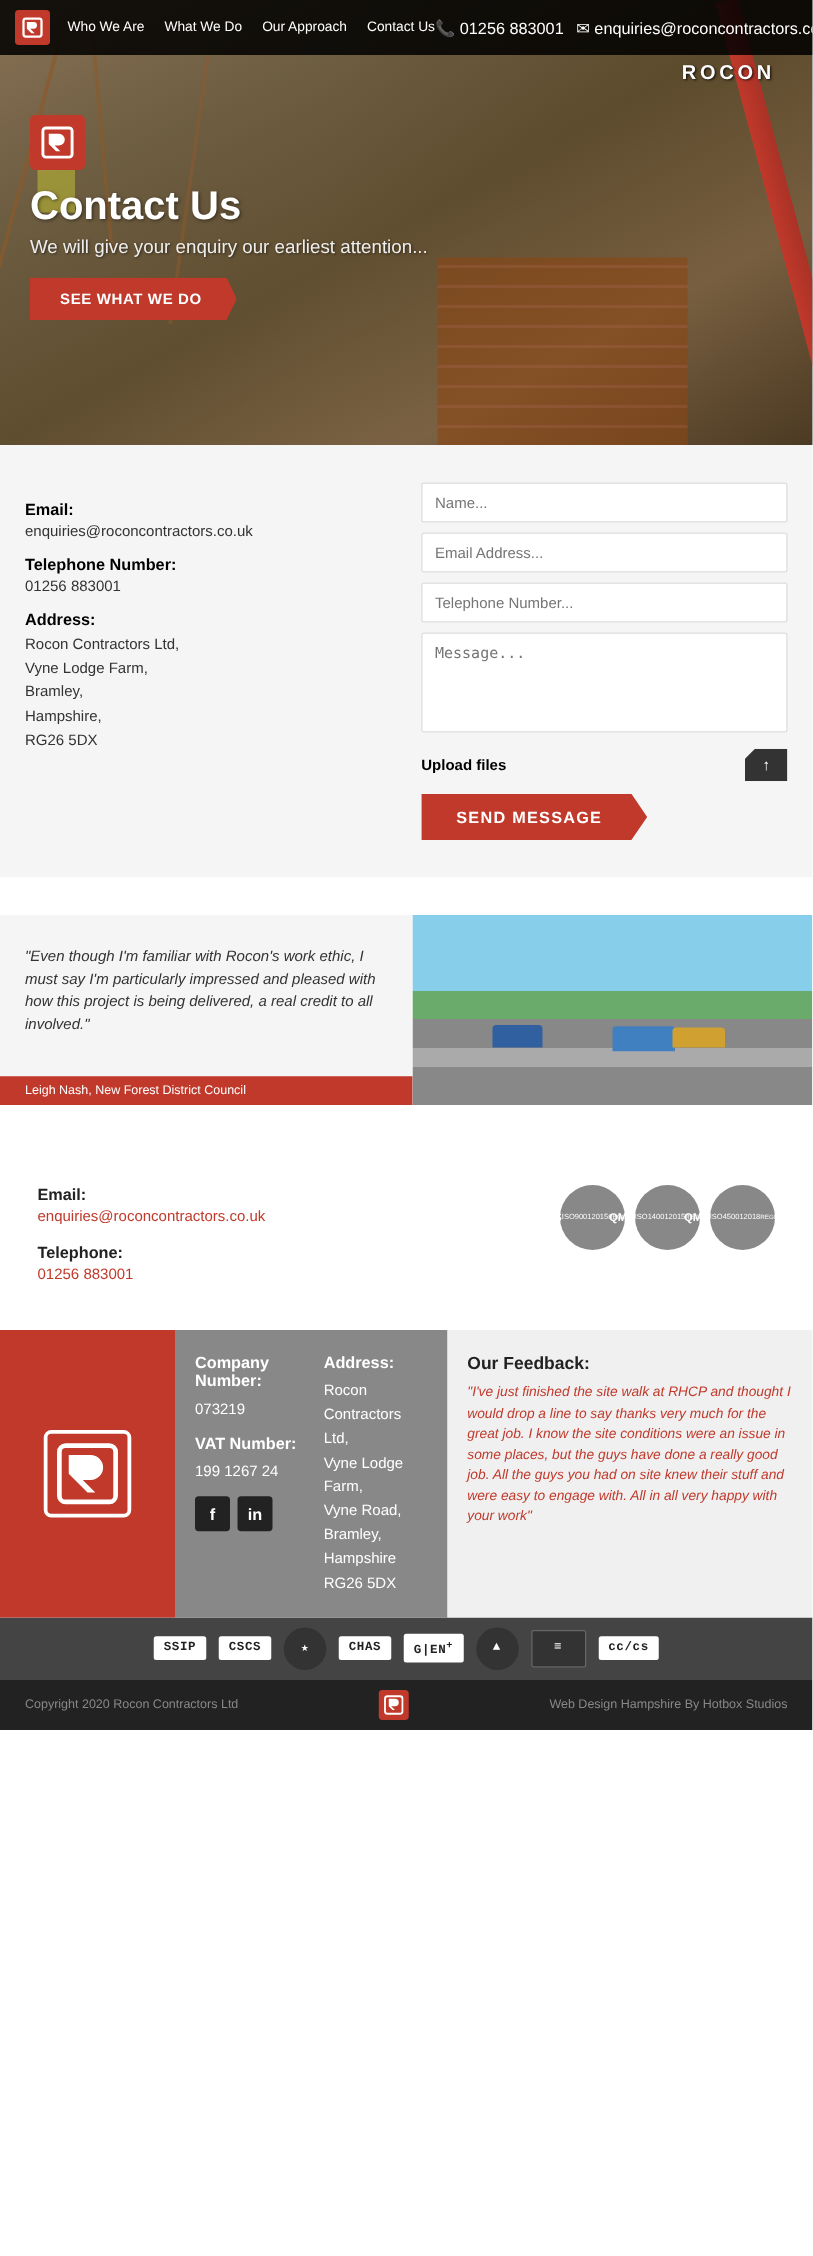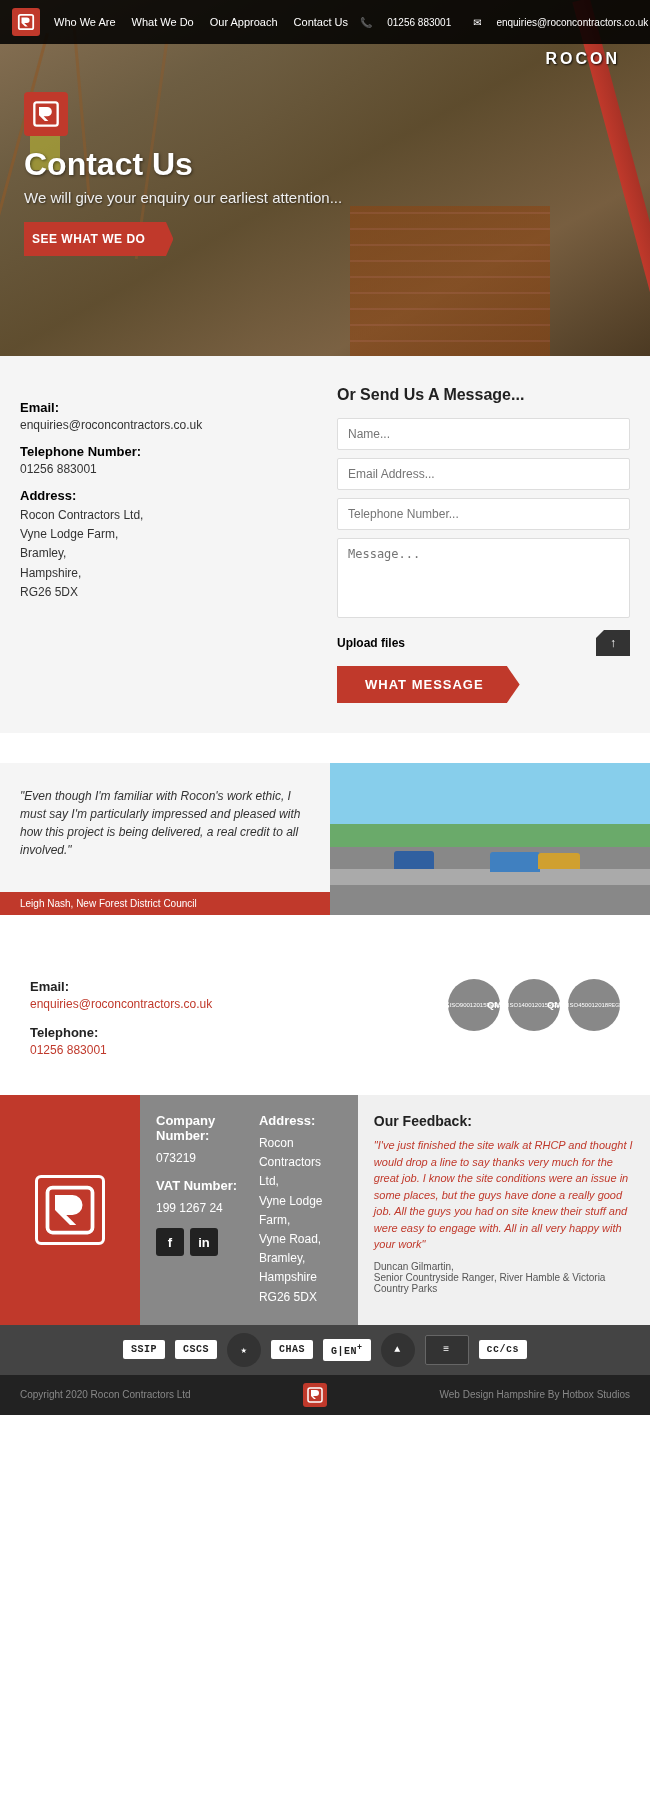--- a/index.html
+++ b/index.html
@@ -23,21 +23,21 @@
       margin-right: 14px;
       flex-shrink: 0;
     }
     .nav-logo svg { width: 18px; height: 18px; }
     .nav-links { display: flex; gap: 16px; flex: 1; }
     .nav-links a {
       color: #fff; font-size: 11px; text-decoration: none;
       white-space: nowrap;
     }
     .nav-contact { display: flex; gap: 10px; align-items: center; }
-    .nav-contact span { color: #fff; font-size: 10px; white-space: nowrap; margin-left: 12px; }
+    .nav-contact span { color: #fff; font-size: 13px; white-space: nowrap; }
 
     
     .hero {
       position: relative;
       height: 356px;
       background: #0f172a;
       overflow: hidden;
     }
     .hero-bg {
       width: 100%; height: 100%;
@@ -65,21 +65,21 @@
     .hero-subtitle {
       color: #eee;
       font-size: 15px;
       margin-bottom: 16px;
       text-shadow: 1px 1px 2px rgba(0,0,0,0.5);
     }
     .hero-btn {
       background: #c0392b;
       color: #fff;
       border: none;
-      padding: 10px 8px;
+      padding: 10px 24px;
       font-size: 12px;
       font-weight: bold;
       cursor: pointer;
       letter-spacing: 0.5px;
       clip-path: polygon(0 0, 95% 0, 100% 50%, 95% 100%, 0 100%);
       padding-right: 28px;
     }
 
     
     .contact-section {
@@ -409,30 +409,29 @@
       <h4>Telephone Number:</h4>
       <p>01256 883001</p>
       <h4>Address:</h4>
       <div>
         <p style="font-size:12px;color:#333;line-height:1.6;">Rocon Contractors Ltd,<br>Vyne Lodge Farm,<br>Bramley,<br>Hampshire,<br>RG26 5DX</p>
       </div>
     </div>
   </div>
 
   <div class="form-col">
-    <h3 class="form-title">Or Send Us A Message...</h3>
     <input class="form-input" type="text" placeholder="Name..." style="">
     <input class="form-input" type="email" placeholder="Email Address..." style="">
     <input class="form-input" type="tel" placeholder="Telephone Number..." style="">
     <textarea class="form-textarea" placeholder="Message..." style=""></textarea>
     <div class="upload-row">
       <span class="upload-label">Upload files</span>
       <button class="upload-btn">↑</button>
     </div>
-    <button class="send-btn">WHAT MESSAGE</button>
+    <button class="send-btn">SEND MESSAGE</button>
   </div>
 </div>
 
 <div class="spacer"></div>
 
 <div class="testimonial-section">
   <div class="testimonial-text">
     <p class="testimonial-quote">"Even though I'm familiar with Rocon's work ethic, I must say I'm particularly impressed and pleased with how this project is being delivered, a real credit to all involved."</p>
     <div class="testimonial-author">Leigh Nash, New Forest District Council</div>
   </div>
@@ -502,21 +501,20 @@
     <div class="footer-address">
       <div class="footer-col-title">Address:</div>
       <div class="footer-col-text">
         Rocon Contractors Ltd,<br>Vyne Lodge Farm,<br>Vyne Road,<br>Bramley,<br>Hampshire<br>RG26 5DX
       </div>
     </div>
   </div>
   <div class="footer-feedback">
     <div class="feedback-title">Our Feedback:</div>
     <div class="feedback-text">"I've just finished the site walk at RHCP and thought I would drop a line to say thanks very much for the great job. I know the site conditions were an issue in some places, but the guys have done a really good job. All the guys you had on site knew their stuff and were easy to engage with. All in all very happy with your work"</div>
-    <div class="feedback-author">Duncan Gilmartin,<br>Senior Countryside Ranger, River Hamble &amp; Victoria Country Parks</div>
   </div>
 </div>
 
 <div class="cert-bar">
   <div class="cert-badge">SSIP</div>
   <div class="cert-badge">CSCS</div>
   <div class="cert-badge dark" style="border-radius:50%;width:34px;height:34px;display:flex;align-items:center;justify-content:center;">★</div>
   <div class="cert-badge">CHAS</div>
   <div class="cert-badge">G|EN<sup>+</sup></div>
   <div class="cert-badge dark" style="border-radius:50%;width:34px;height:34px;display:flex;align-items:center;justify-content:center;">▲</div>

